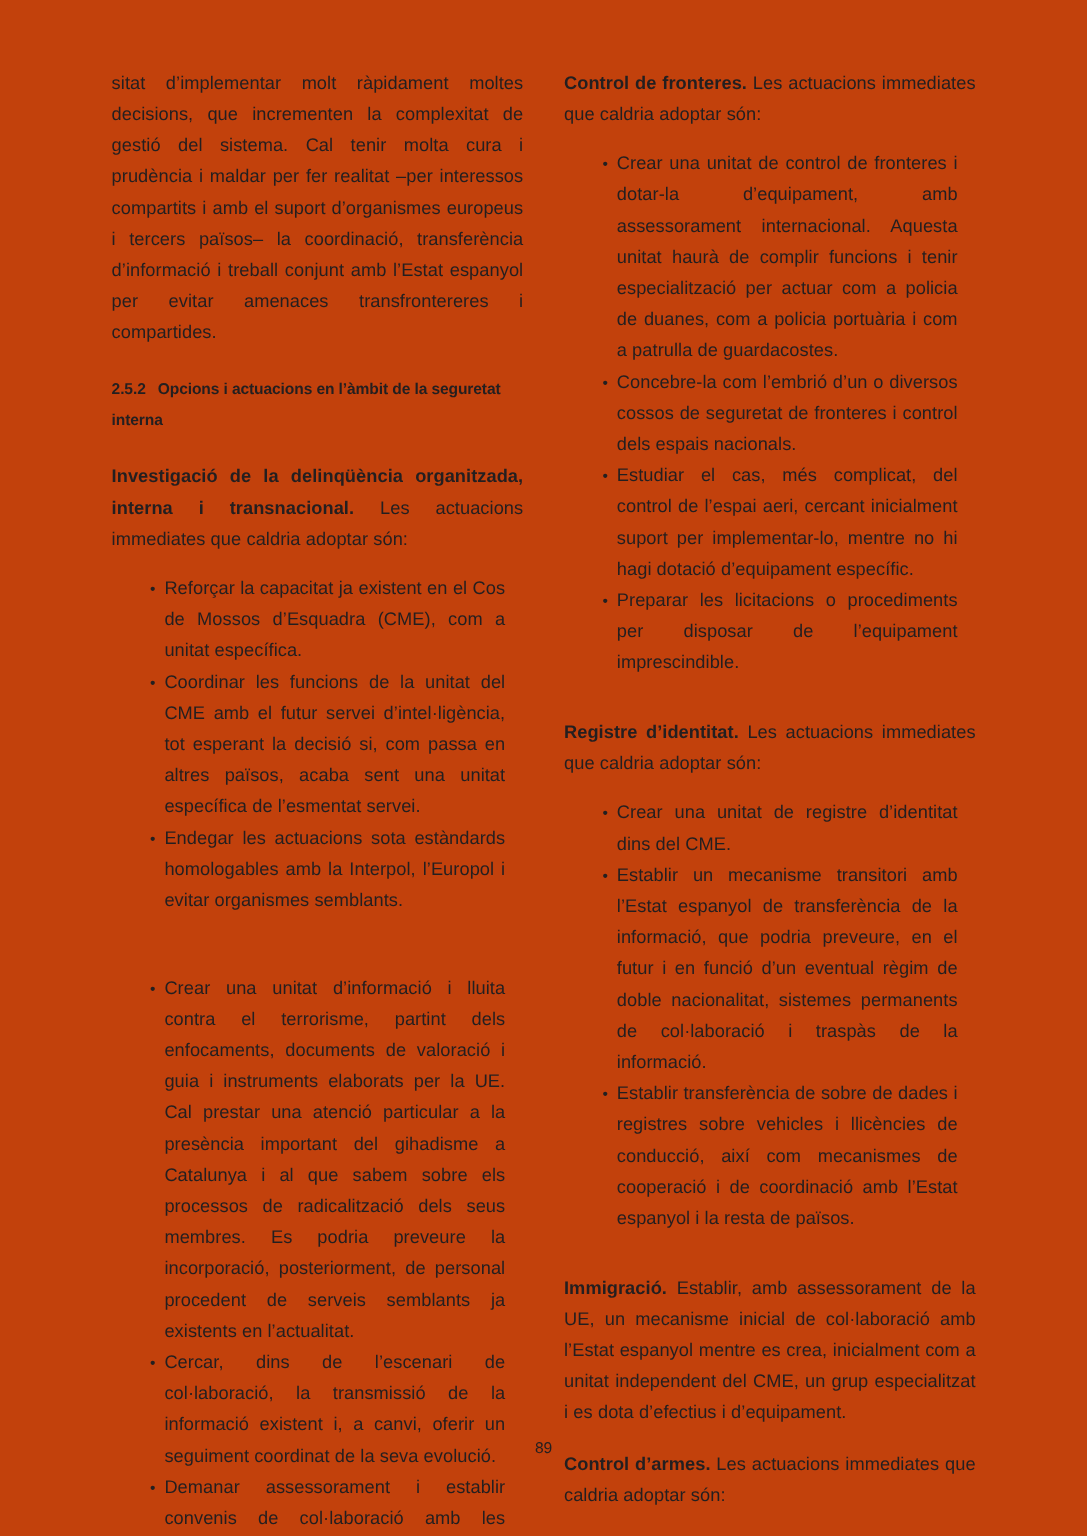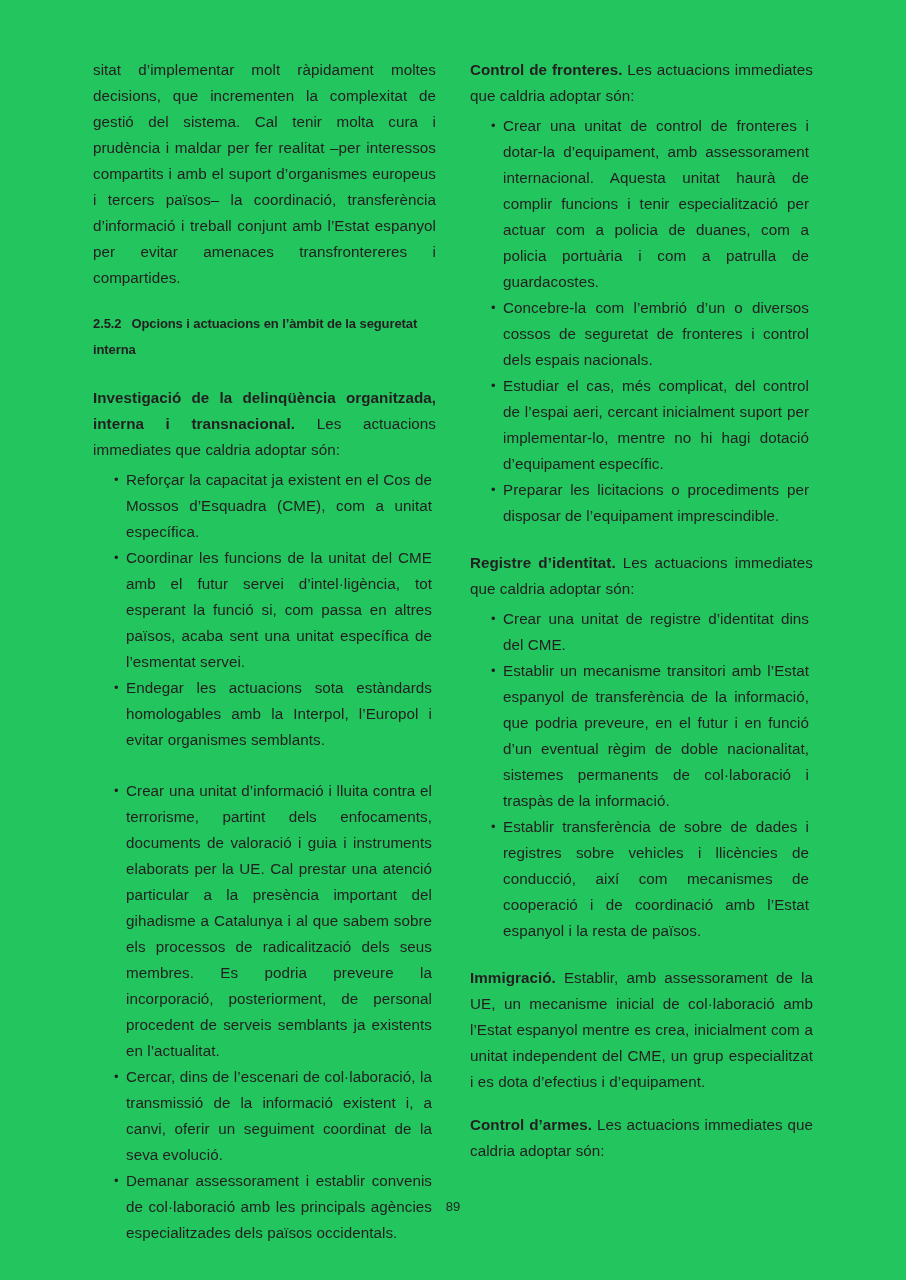--- a/index.html
+++ b/index.html
@@ -11,21 +11,21 @@
     width: 906px;
     height: 1280px;
     font-family: "Liberation Sans", sans-serif;
     color: #231f20;
     -webkit-font-smoothing: antialiased;
   }
   .page {
     position: relative;
     width: 906px;
     height: 1280px;
-    background: #22c55e;
+    background: #c2410c;
     box-sizing: border-box;
   }
   .columns {
     position: absolute;
     top: 57px;
     left: 93px;
     width: 720px;
     height: 1120px;
     display: flex;
     flex-direction: row;
@@ -57,21 +57,21 @@
     letter-spacing: -0.1px;
     text-align: left;
   }
   .h-spacer-before { height: 20px; }
   .h-spacer-after { height: 22px; }
   .para-gap { height: 17px; }
   .lead-in {
     font-weight: bold;
   }
   ul.bullets {
-    margin: 4px;
+    margin: 15px;
     padding: 0;
     list-style: none;
   }
   ul.bullets > li {
     position: relative;
     margin: 0;
     padding-left: 29px;
     font-size: 15.2px;
     line-height: 26px;
     text-align: justify;
@@ -113,21 +113,21 @@
       <div class="h-spacer-before"></div>
 
       <h2 class="section-heading"><span class="heading-num">2.5.2</span><span>Opcions i actuacions en l’àmbit de la seguretat interna</span></h2>
 
       <div class="h-spacer-after"></div>
 
       <p class="body last-line-left"><span class="lead-in">Investigació de la delinqüència organitzada, interna i transnacional.</span><span> Les actuacions immediates que caldria adoptar són:</span></p>
 
       <ul class="bullets">
         <li>Reforçar la capacitat ja existent en el Cos de Mossos d’Esquadra (CME), com a unitat específica.</li>
-        <li>Coordinar les funcions de la unitat del CME amb el futur servei d’intel·ligència, tot esperant la funció si, com passa en altres països, acaba sent una unitat específica de l’esmentat servei.</li>
+        <li>Coordinar les funcions de la unitat del CME amb el futur servei d’intel·ligència, tot esperant la decisió si, com passa en altres països, acaba sent una unitat específica de l’esmentat servei.</li>
         <li>Endegar les actuacions sota estàndards homologables amb la Interpol, l’Europol i evitar organismes semblants.</li>
       </ul>
 
       <div class="para-gap"></div>
 
 
       <ul class="bullets">
         <li>Crear una unitat d’informació i lluita contra el terrorisme, partint dels enfocaments, documents de valoració i guia i instruments elaborats per la UE. Cal prestar una atenció particular a la presència important del gihadisme a Catalunya i al que sabem sobre els processos de radicalització dels seus membres. Es podria preveure la incorporació, posteriorment, de personal procedent de serveis semblants ja existents en l’actualitat.</li>
         <li>Cercar, dins de l’escenari de col·laboració, la transmissió de la informació existent i, a canvi, oferir un seguiment coordinat de la seva evolució.</li>
         <li>Demanar assessorament i establir convenis de col·laboració amb les principals agències especialitzades dels països occidentals.</li>

